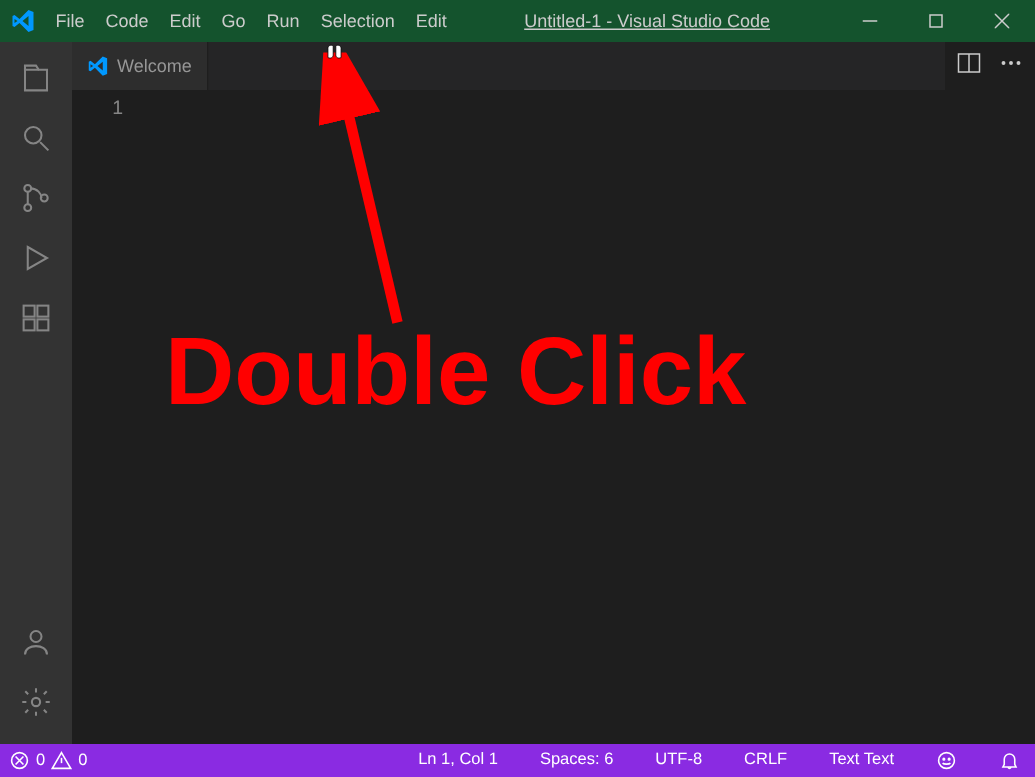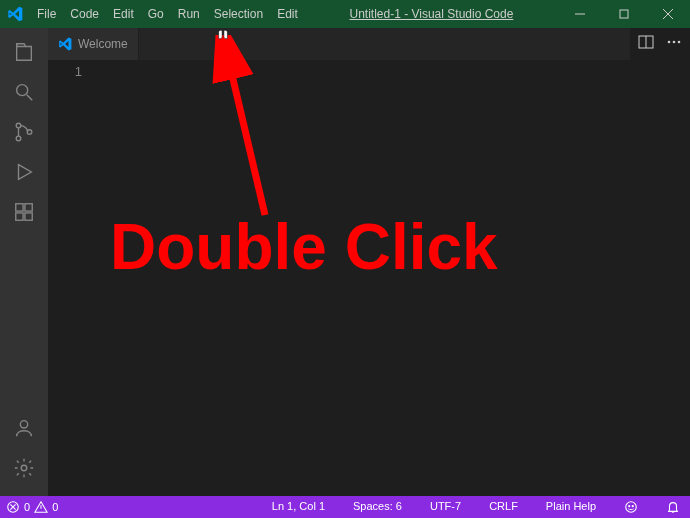--- a/index.html
+++ b/index.html
@@ -200,23 +200,23 @@
       <svg width="14" height="14" viewBox="0 0 16 16" fill="none" stroke="#ffffff" stroke-width="1.2">
           <path d="M8 2l7 12H1z"></path>
           <path d="M8 6v4M8 12v0"></path>
         </svg>
       <span>0</span>
     </div>
   </div>
   <div class="sb-right">
     <div class="sb-item">Ln 1, Col 1</div>
     <div class="sb-item">Spaces: 6</div>
-    <div class="sb-item">UTF-7</div>
+    <div class="sb-item">UTF-8</div>
     <div class="sb-item">CRLF</div>
-    <div class="sb-item">Plain Help</div>
+    <div class="sb-item">Text Text</div>
     <div class="sb-item">
       <svg width="14" height="14" viewBox="0 0 16 16" fill="none" stroke="#ffffff" stroke-width="1.2">
           <circle cx="8" cy="8" r="6"></circle>
           <circle cx="6" cy="7" r="0.6" fill="#ffffff"></circle>
           <circle cx="10" cy="7" r="0.6" fill="#ffffff"></circle>
           <path d="M5 10c1 1 5 1 6 0"></path>
         </svg>
     </div>
     <div class="sb-item">
       <svg width="14" height="14" viewBox="0 0 16 16" fill="none" stroke="#ffffff" stroke-width="1.2">

